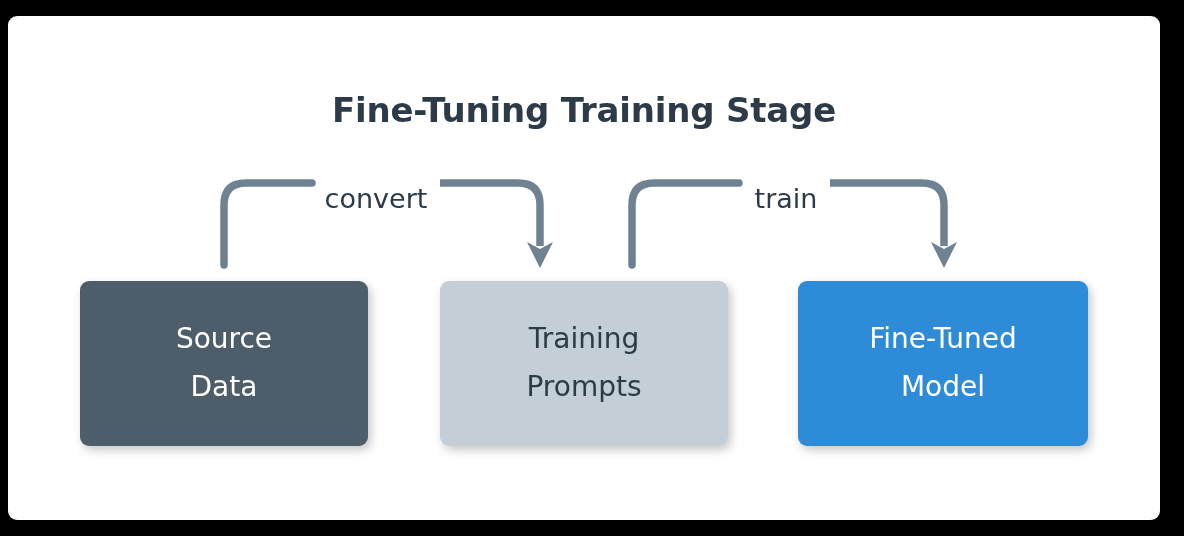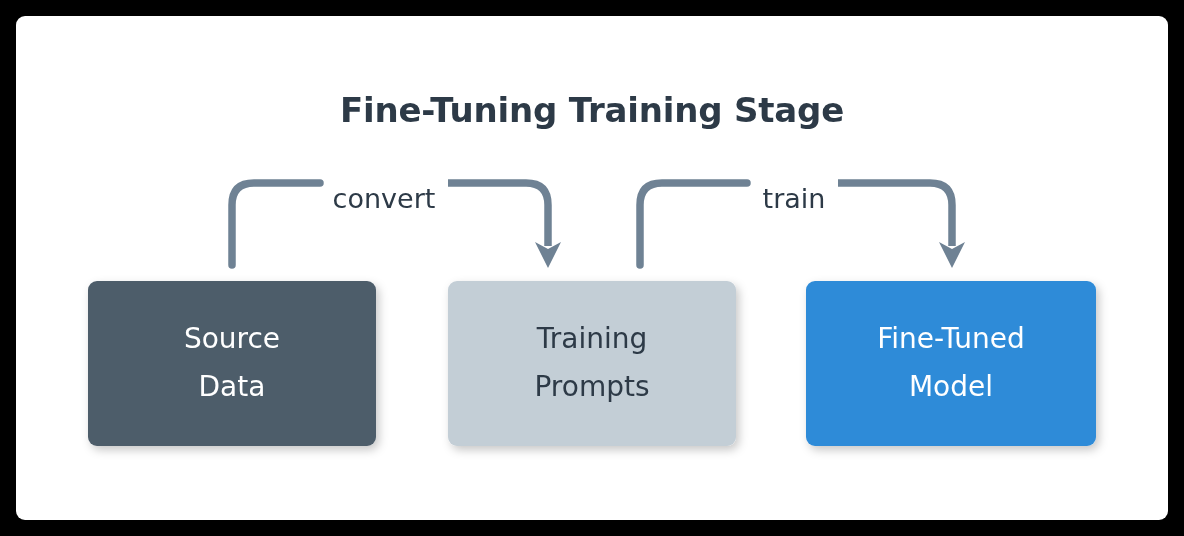--- a/index.html
+++ b/index.html
@@ -14,21 +14,21 @@
     font-family: "DejaVu Sans", sans-serif;
   }
   #stage {
     position: relative;
     width: 1184px;
     height: 536px;
     background: #000000;
   }
   #card {
     position: absolute;
-    left: 16px;
+    left: 8px;
     top: 16px;
     width: 1152px;
     height: 504px;
     background: #ffffff;
     border-radius: 9px;
     overflow: hidden;
   }
   #diagram {
     position: absolute;
     left: 0;

